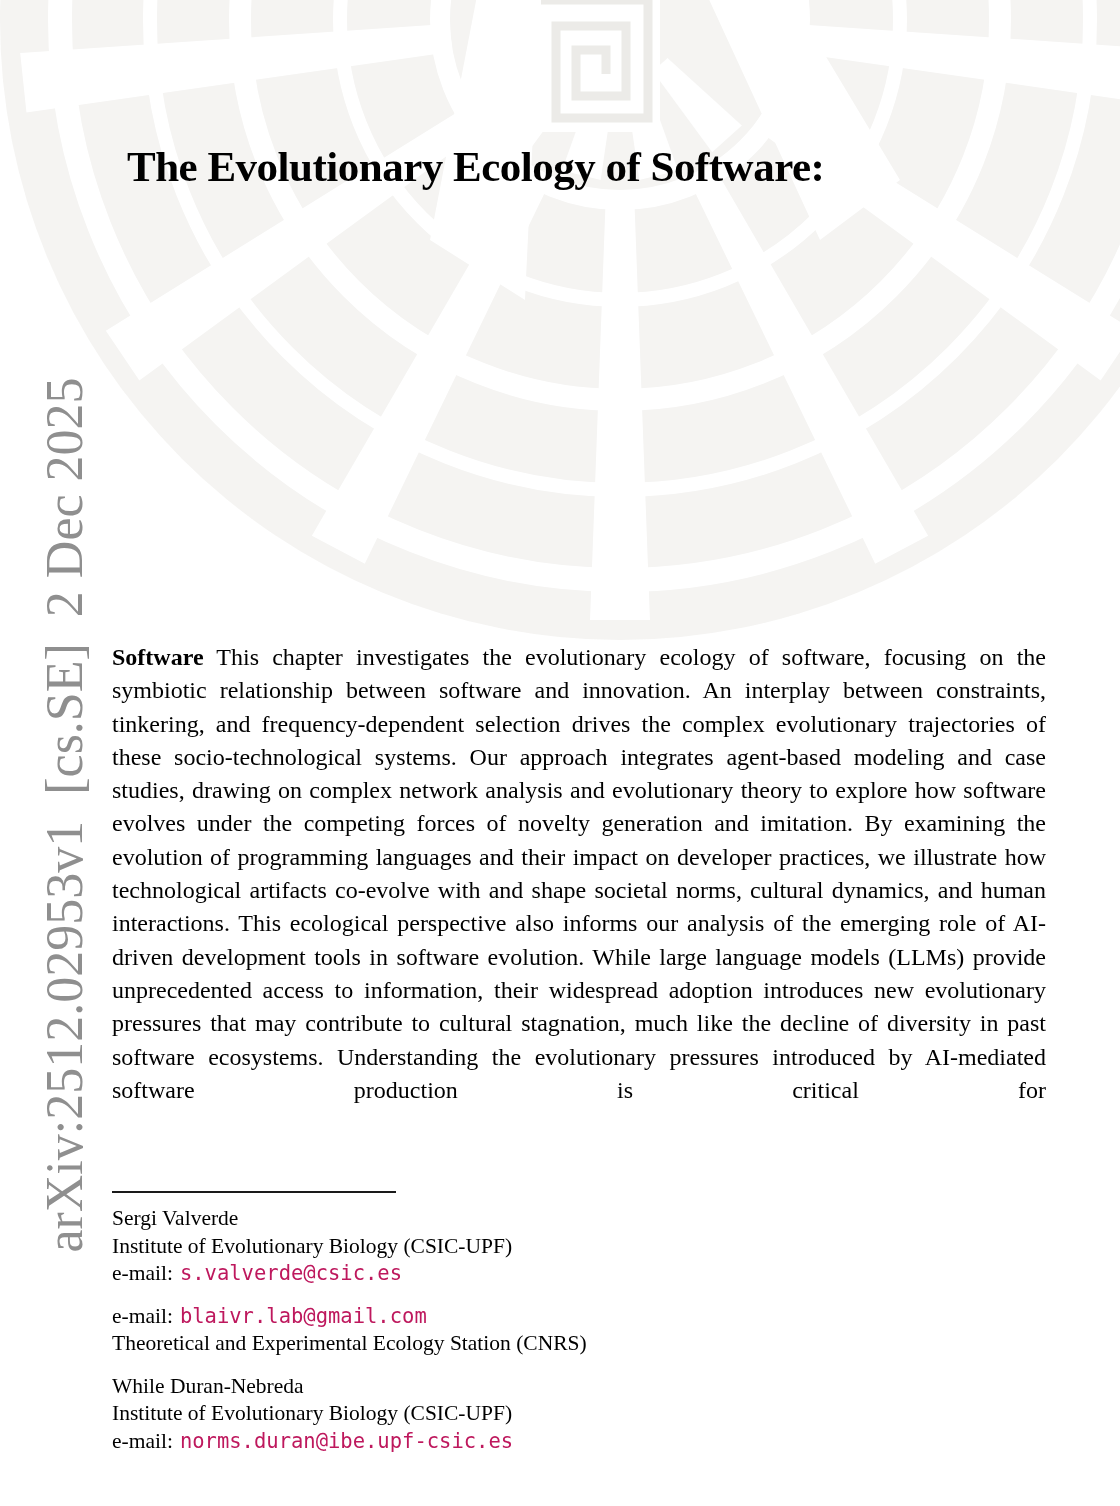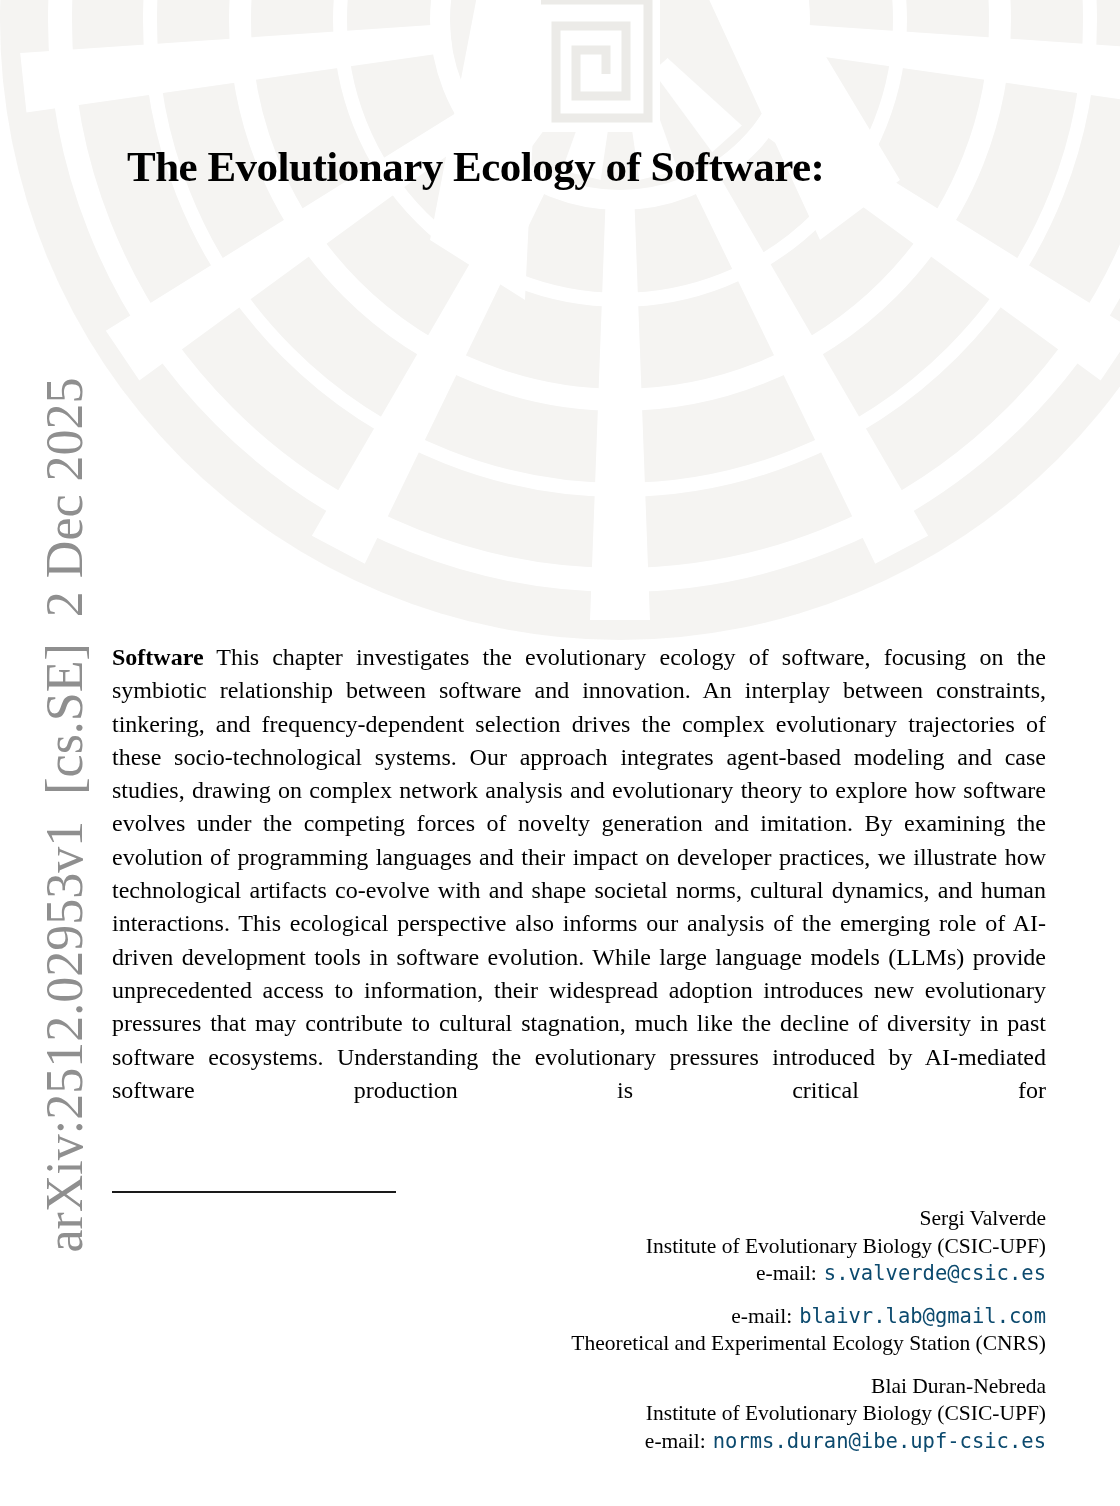--- a/index.html
+++ b/index.html
@@ -65,25 +65,25 @@
     border-top: 2px solid #1a1a1a;
   }
   .footnotes {
     position: absolute;
     left: 112px;
     top: 1205px;
     width: 934px;
     font-size: 21.5px;
     line-height: 27.5px;
   }
-  .fn { margin-bottom: 15px; text-align: right; }
+  .fn { margin-bottom: 15px; }
   .email-label { }
   .email {
     font-family: "DejaVu Sans Mono", monospace;
-    color: #0c4a6e;
+    color: #be185d;
     font-size: 20.5px;
     text-decoration: none;
     margin-left: 7px;
   }
 </style>
 </head>
 <body>
 
 <div class="page">
 
@@ -146,21 +146,21 @@
     </div>
 
     <div class="fn">
       <div>
         <span class="email-label">e-mail:</span><a class="email" href="#">blaivr.lab@gmail.com</a>
       </div>
       <div>Theoretical and Experimental Ecology Station (CNRS)</div>
     </div>
 
     <div class="fn">
-      <div>Blai Duran-Nebreda</div>
+      <div>While Duran-Nebreda</div>
       <div>Institute of Evolutionary Biology (CSIC-UPF)</div>
       <div>
         <span class="email-label">e-mail:</span><a class="email" href="#">norms.duran@ibe.upf-csic.es</a>
       </div>
     </div>
 
   </div>
 
 </div>
 

